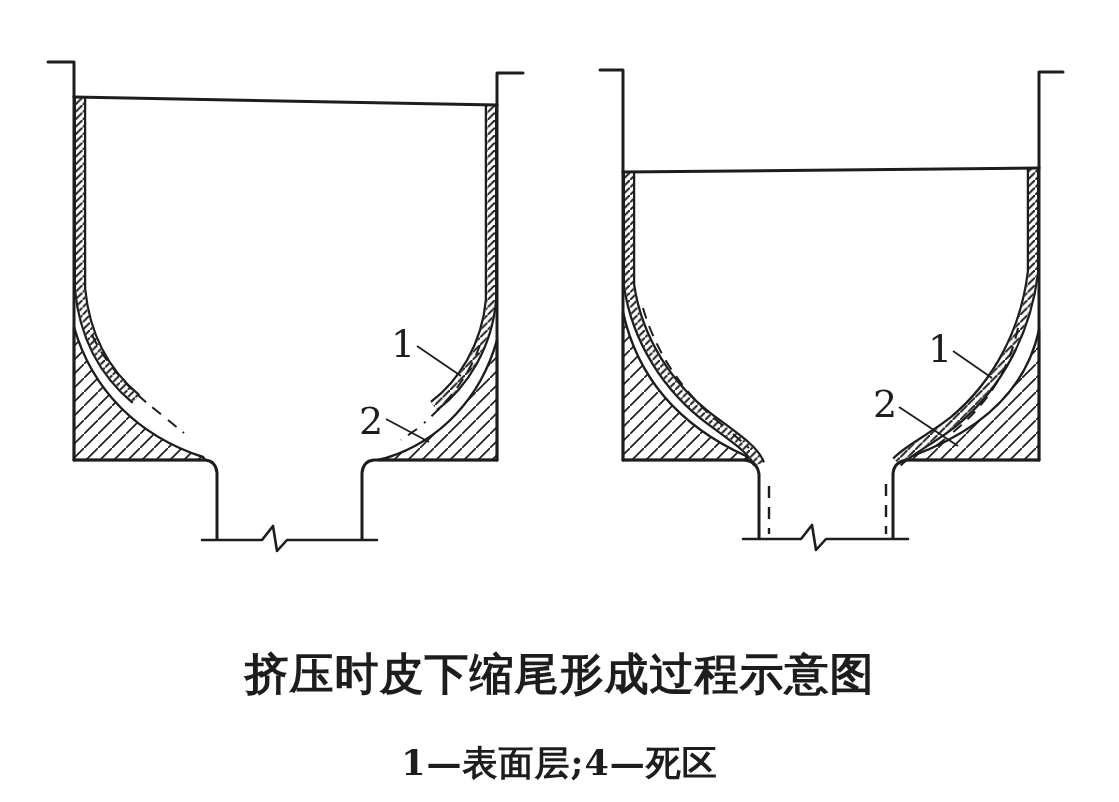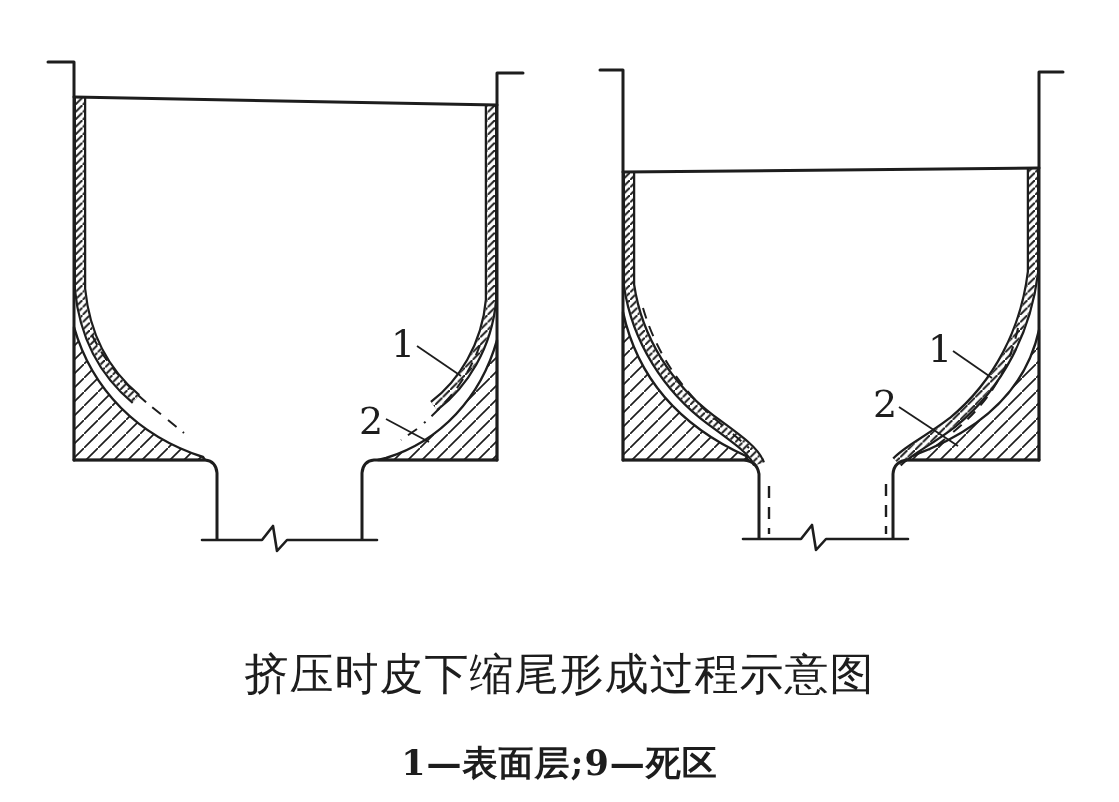--- a/index.html
+++ b/index.html
@@ -13,21 +13,21 @@
   .dz{fill:url(#hatchDead);stroke:#1d1d1d;stroke-width:2.4;stroke-linejoin:round;}
   .band-bk{stroke:#1d1d1d;stroke-width:12.5;fill:none;stroke-linecap:butt;}
   .band-wh{stroke:#ffffff;stroke-width:8;fill:none;stroke-linecap:butt;}
   .band-ht{stroke:url(#hatchBand);stroke-width:8;fill:none;stroke-linecap:butt;}
   .dash{stroke:#1d1d1d;stroke-width:2;fill:none;stroke-dasharray:11 8;stroke-linecap:butt;}
   .dashrod{stroke:#1d1d1d;stroke-width:2.4;fill:none;stroke-dasharray:12 9;}
   .leader{stroke:#1d1d1d;stroke-width:1.8;fill:none;}
   .num{font-family:"DejaVu Serif","Liberation Serif",serif;font-size:38px;fill:#1d1d1d;}
   .caption-title{
     position:absolute;top:649px;left:0;width:100%;text-align:center;
-    font-family:"DejaVu Serif","DejaVu Sans",serif;font-weight:400;
+    font-family:"DejaVu Serif","DejaVu Sans",serif;font-weight:700;
     font-size:44px;line-height:1.15;color:#1d1d1d;letter-spacing:1px;
   }
   .caption-legend{
     position:absolute;top:740px;left:0;width:100%;text-align:center;
     font-family:"DejaVu Serif","DejaVu Sans",serif;font-weight:600;
     font-size:35px;color:#1d1d1d;letter-spacing:1px;
   }
 </style>
 </head>
 <body>
@@ -107,15 +107,15 @@
       <path class="outline2" d="M743,539 L801,539 L812,525 L816,550 L826,539 L908,539"></path>
 
       <path class="leader" d="M953,351 L992,378"></path>
       <text class="num" x="940" y="362" text-anchor="middle">1</text>
       <path class="leader" d="M899,407 L958,446"></path>
       <text class="num" x="885" y="417" text-anchor="middle">2</text>
     </g>
   </svg>
 
   <div class="caption-title">挤压时皮下缩尾形成过程示意图</div>
-  <div class="caption-legend">1—表面层;9—死区</div>
+  <div class="caption-legend">1—表面层;4—死区</div>
 
 </div>
 
 </body></html>

